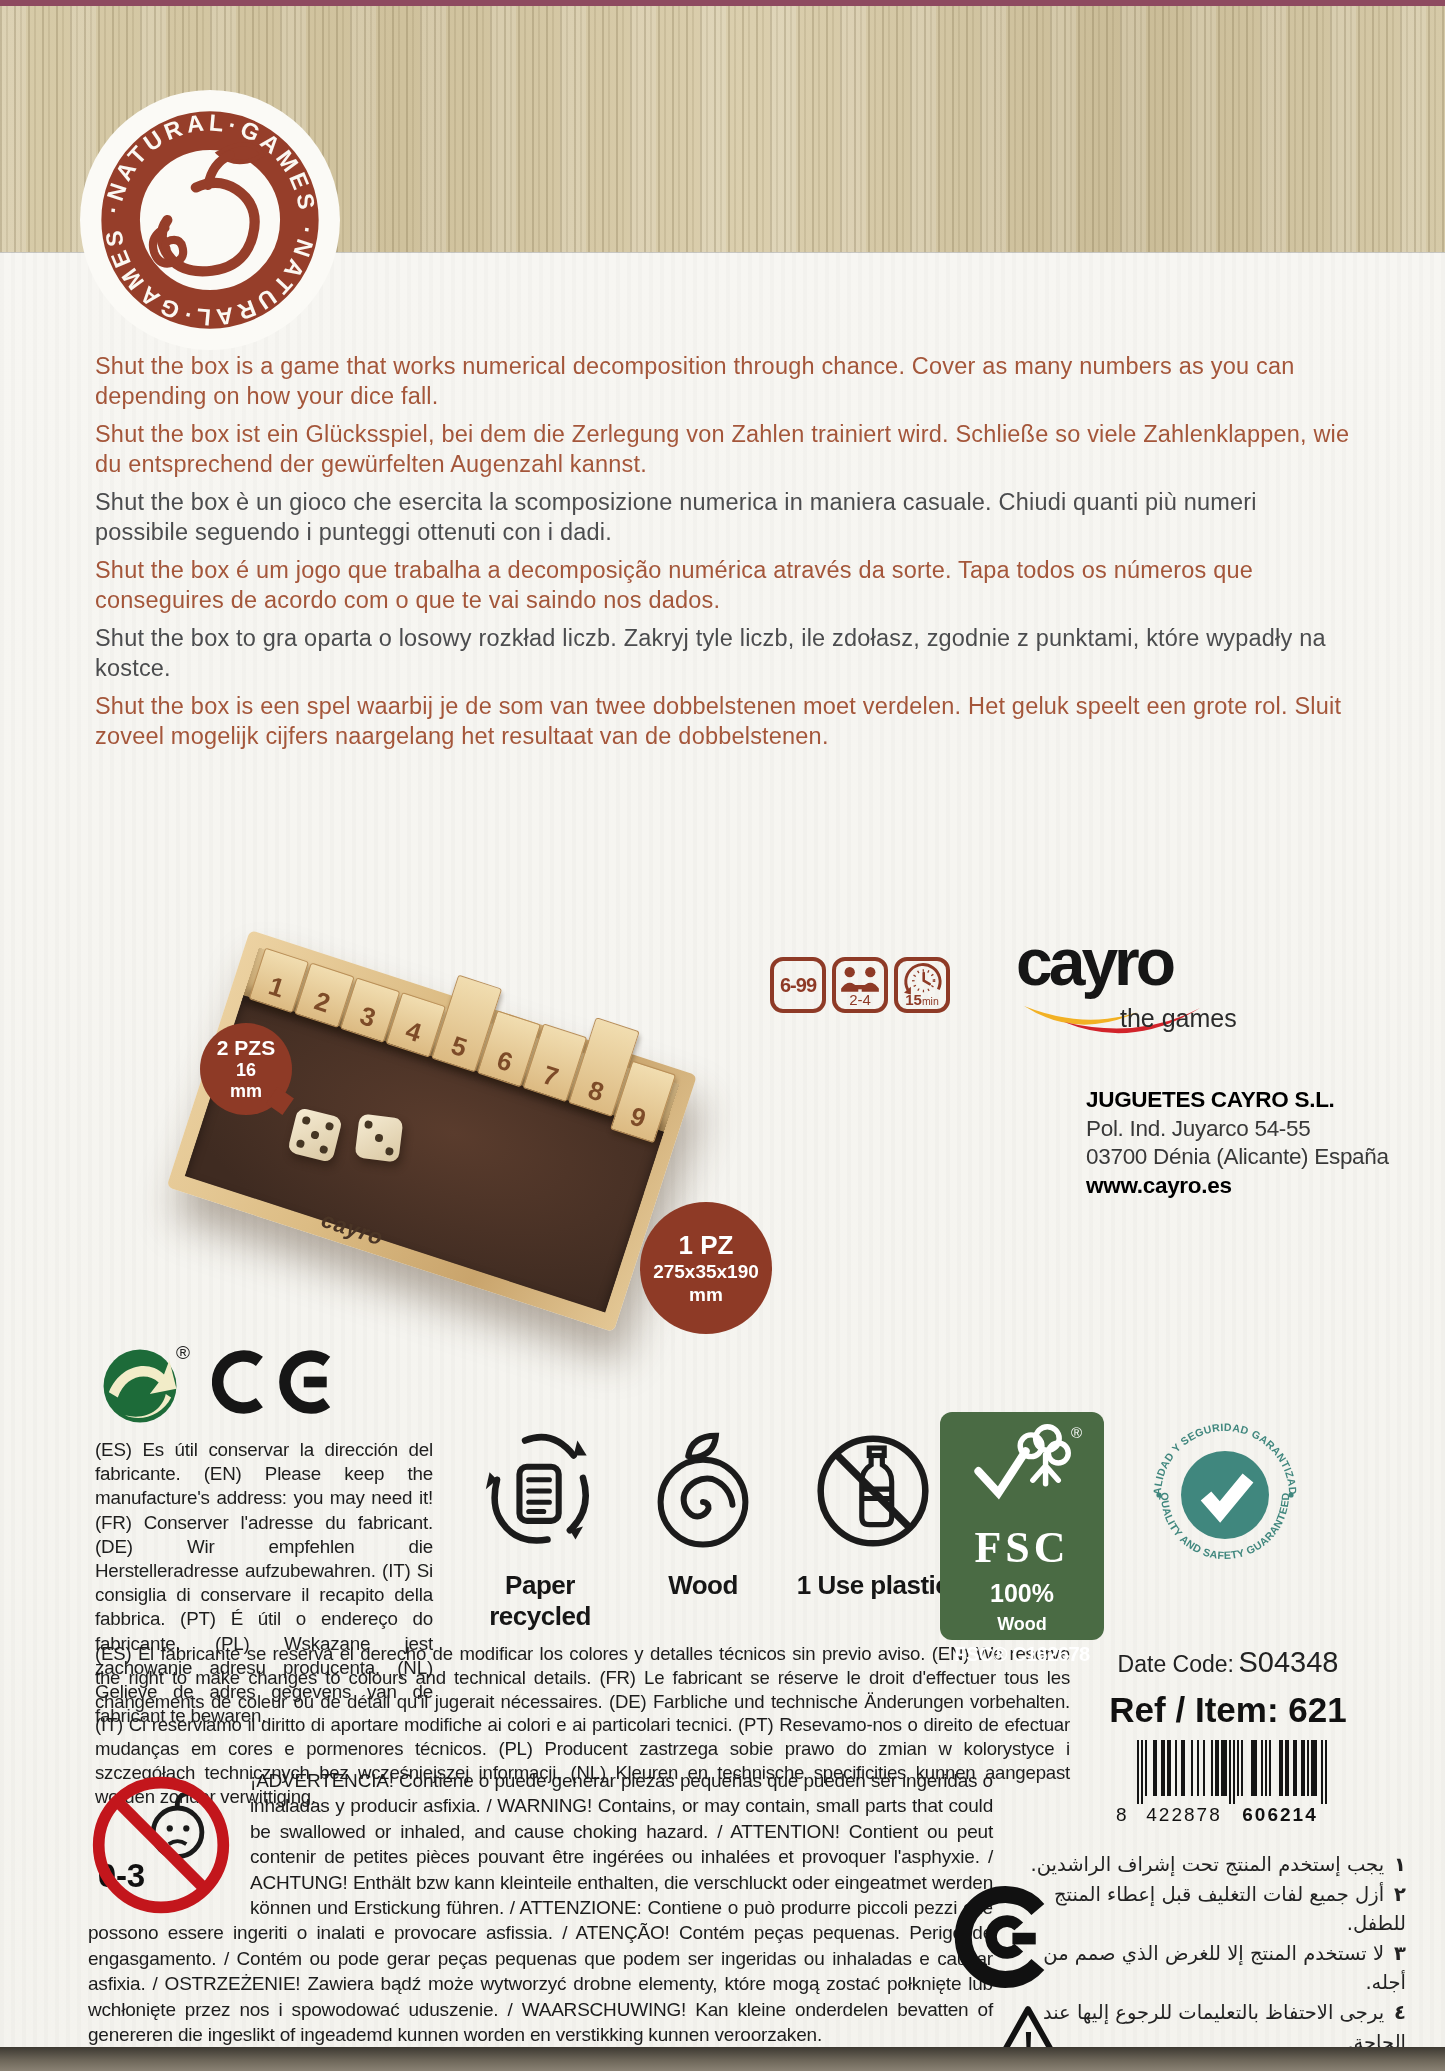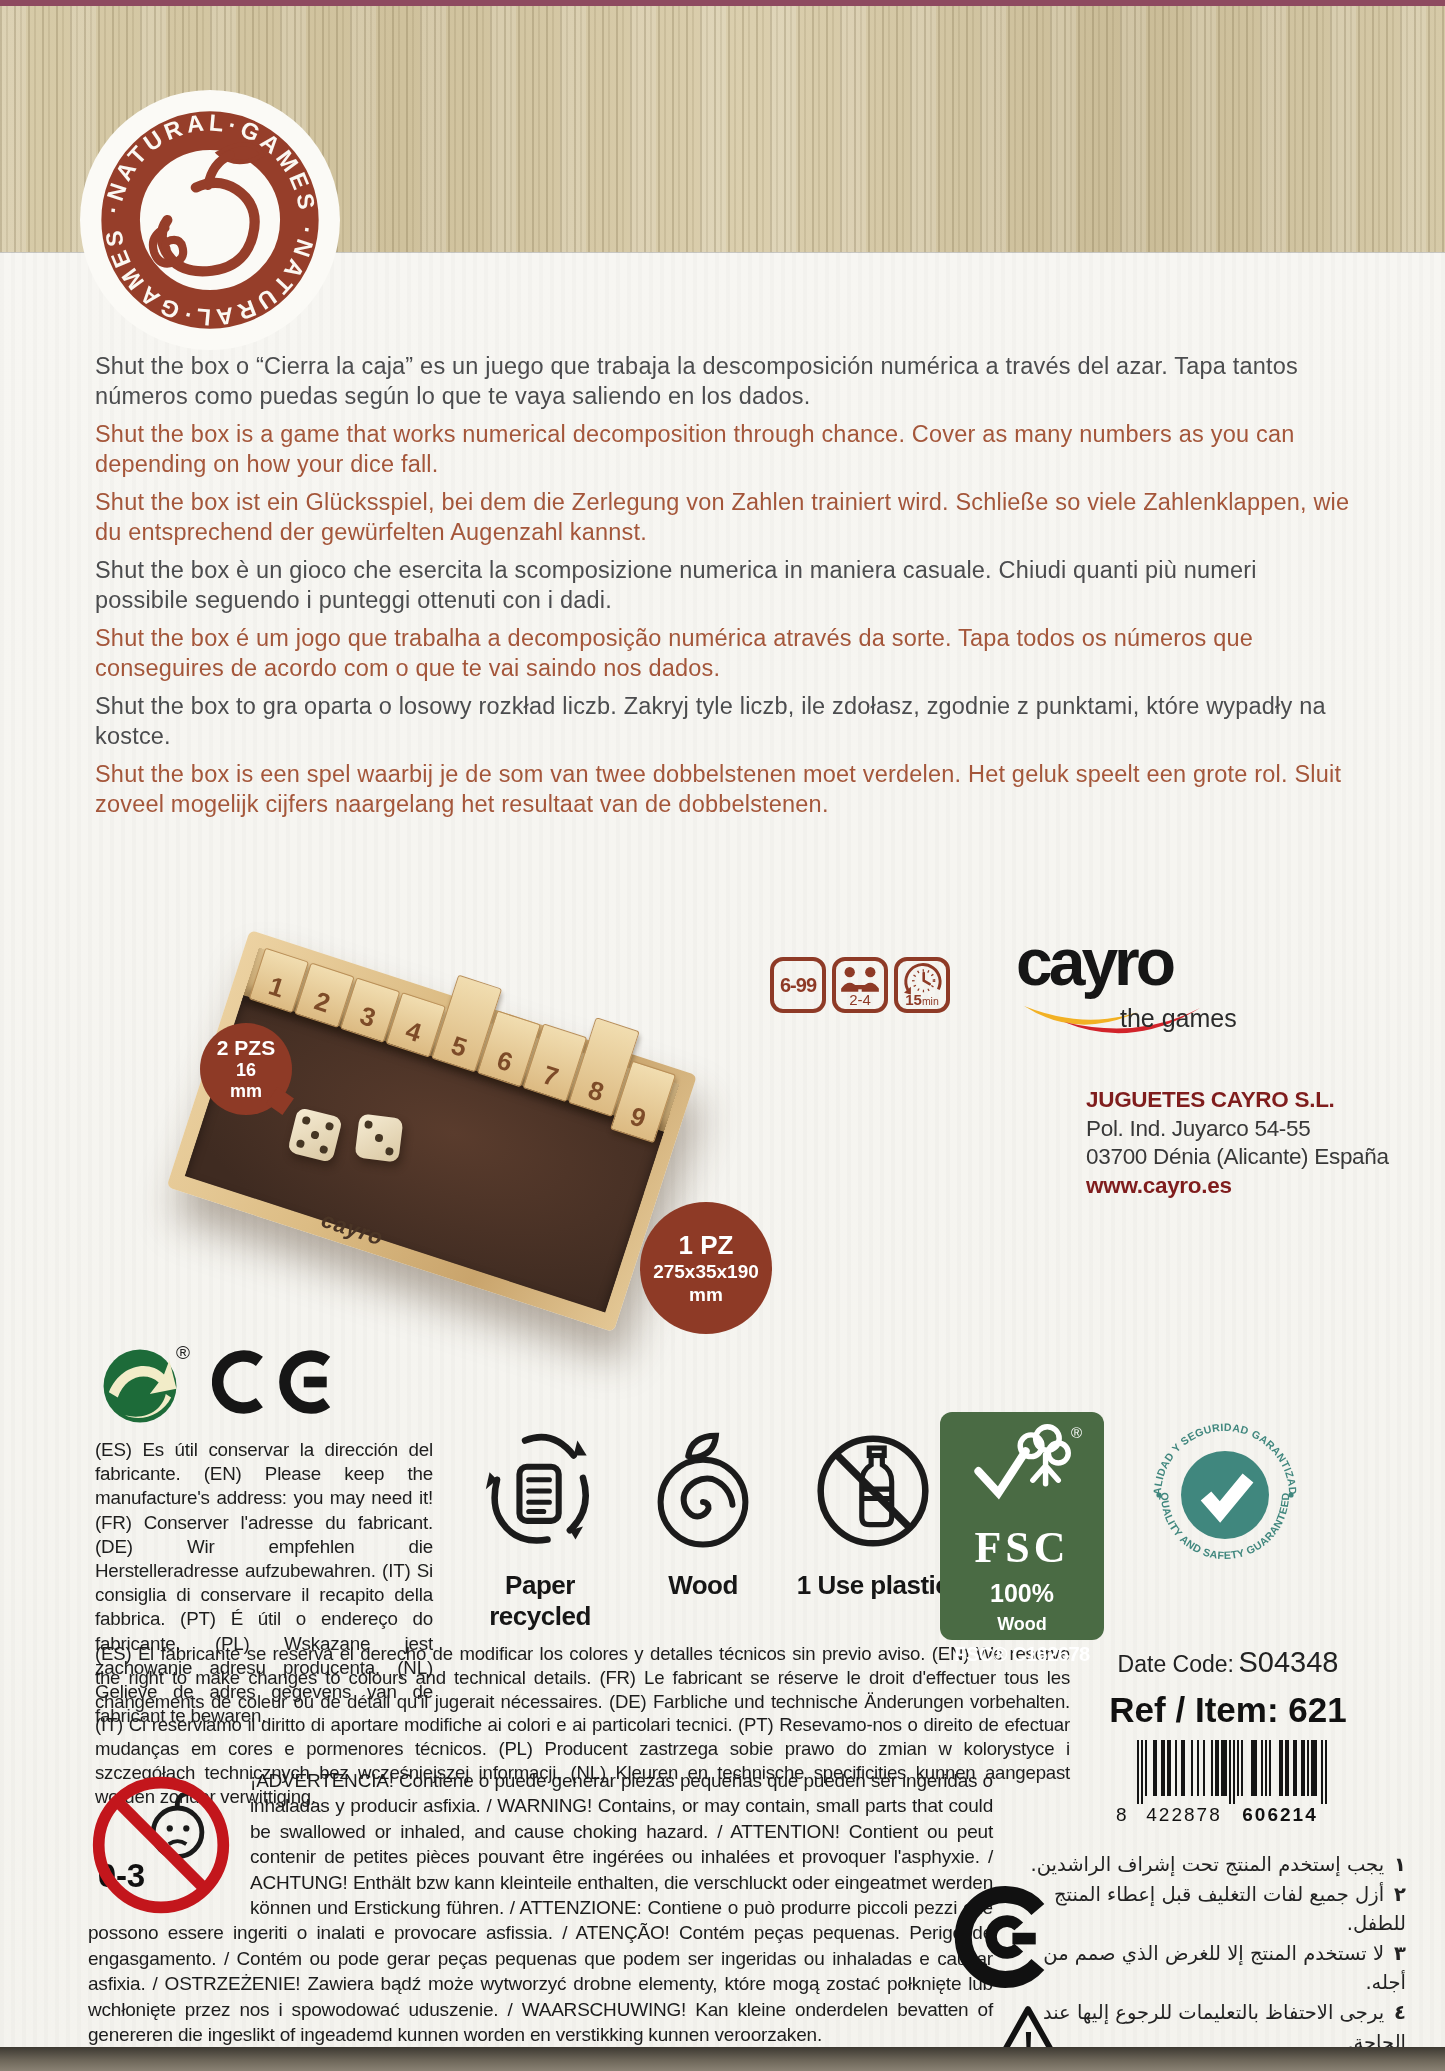--- a/index.html
+++ b/index.html
@@ -67,21 +67,21 @@
   .spec-age span{color:#8e3a26;font-weight:bold;font-size:20px;letter-spacing:-1px;}
   .spec-sub{position:absolute;left:0;right:0;bottom:1px;text-align:center;color:#8e3a26;font-weight:normal;font-size:15px;}
   .spec-time .spec-sub b{font-size:15px;} .spec-time .spec-sub i{font-style:normal;font-size:10.5px;}
   
   .brand{position:absolute;left:1016px;top:938px;width:260px;height:110px;z-index:4;}
   .brand-word{position:absolute;left:0;top:-14px;font-size:66px;font-weight:bold;letter-spacing:-4px;color:#161616;}
   .brand-swoosh{position:absolute;left:6px;top:58px;}
   .brand-tag{position:absolute;left:104px;top:66px;font-size:25px;color:#2a2a2a;}
   .address{position:absolute;left:1086px;top:1086px;z-index:4;color:#383838;
        font-size:22.5px;line-height:28.5px;letter-spacing:-.3px;}
-  .address .bold{font-weight:bold;color:#7f1d1d;}
+  .address .bold{font-weight:bold;color:#000000;}
   
   .green-dot{position:absolute;left:100px;top:1346px;width:80px;height:80px;}
   .gd-reg{position:absolute;left:176px;top:1342px;font-size:19px;color:#222;}
   .ce-mark{position:absolute;left:212px;top:1346px;width:130px;height:72px;}
   
   .keep-text{position:absolute;left:95px;top:1438px;width:338px;
        font-size:18.8px;line-height:24.2px;color:#1d1d1d;text-align:justify;letter-spacing:-.2px;}
   
   .eco{position:absolute;top:1420px;text-align:center;z-index:4;}
   .eco-label{margin-top:4px;font-weight:bold;font-size:26px;color:#161616;letter-spacing:-.5px;}
@@ -147,21 +147,20 @@
       <g stroke="#963e2a" fill="none" stroke-linecap="round">
         <path d="M138 64 q30 -18 44 2 q-26 15 -44 -2 z" fill="#963e2a" stroke-width="4"></path>
         <path d="M128 96 q4 -22 22 -30" stroke-width="9"></path>
         <path d="M116 98 q22 -10 40 2 q24 16 16 46 q-8 30 -40 34 q-34 4 -46 -20 q-8 -16 2 -30" stroke-width="10"></path>
         <path d="M86 138 q-16 8 -11 24 q5 14 19 10 q12 -3 9 -15 q-2 -9 -12 -7 q-7 2 -4 8" stroke-width="8"></path>
       </g>
     </svg>
   </div>
 
   <div class="intro">
-    <p class="p-dark">Shut the box o “Cierra la caja” es un juego que trabaja la descomposición numérica a través del azar. Tapa tantos números como puedas según lo que te vaya saliendo en los dados.</p>
     <p class="p-brick">Shut the box is a game that works numerical decomposition through chance. Cover as many numbers as you can depending on how your dice fall.</p>
     <p class="p-brick">Shut the box ist ein Glücksspiel, bei dem die Zerlegung von Zahlen trainiert wird. Schließe so viele Zahlenklappen, wie du entsprechend der gewürfelten Augenzahl kannst.</p>
     <p class="p-dark">Shut the box è un gioco che esercita la scomposizione numerica in maniera casuale. Chiudi quanti più numeri possibile seguendo i punteggi ottenuti con i dadi.</p>
     <p class="p-brick">Shut the box é um jogo que trabalha a decomposição numérica através da sorte. Tapa todos os números que conseguires de acordo com o que te vai saindo nos dados.</p>
     <p class="p-dark">Shut the box to gra oparta o losowy rozkład liczb. Zakryj tyle liczb, ile zdołasz, zgodnie z punktami, które wypadły na kostce.</p>
     <p class="p-brick">Shut the box is een spel waarbij je de som van twee dobbelstenen moet verdelen. Het geluk speelt een grote rol. Sluit zoveel mogelijk cijfers naargelang het resultaat van de dobbelstenen.</p>
   </div>
 
   <div class="box">
     <div class="box-rim"></div>

